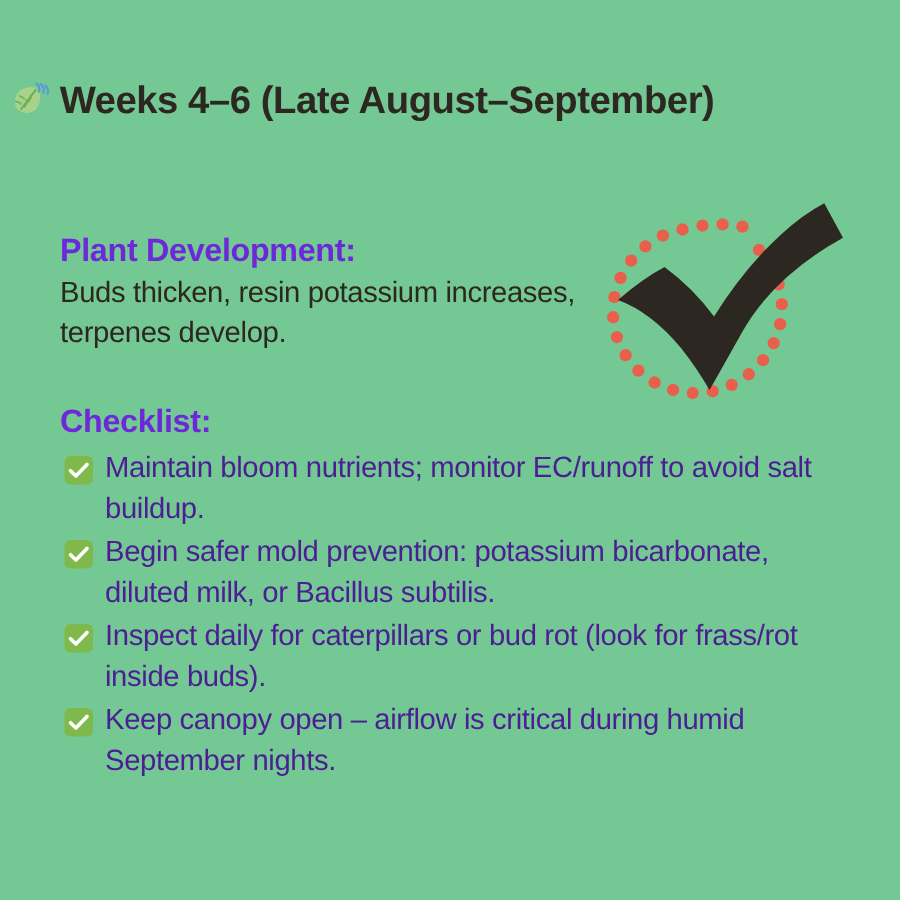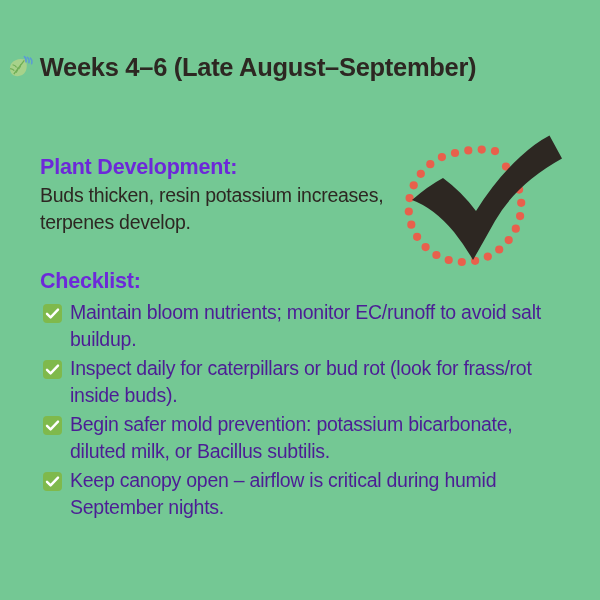--- a/index.html
+++ b/index.html
@@ -186,34 +186,34 @@
           </svg>
         </span>
         <span>Maintain bloom nutrients; monitor EC/runoff to avoid salt buildup.</span>
       </li>
       <li>
         <span class="check-box">
           <svg width="19" height="19" viewBox="0 0 19 19">
             <path d="M4 9.8 L7.6 13.4 L15 5.6" stroke="#ffffff" stroke-width="2.4" fill="none" stroke-linecap="round" stroke-linejoin="round"></path>
           </svg>
         </span>
+        <span>Begin safer mold prevention: potassium bicarbonate, diluted milk, or Bacillus subtilis.</span>
+      </li>
+      <li>
+        <span class="check-box">
+          <svg width="19" height="19" viewBox="0 0 19 19">
+            <path d="M4 9.8 L7.6 13.4 L15 5.6" stroke="#ffffff" stroke-width="2.4" fill="none" stroke-linecap="round" stroke-linejoin="round"></path>
+          </svg>
+        </span>
         <span>Inspect daily for caterpillars or bud rot (look for frass/rot inside buds).</span>
       </li>
       <li>
         <span class="check-box">
           <svg width="19" height="19" viewBox="0 0 19 19">
             <path d="M4 9.8 L7.6 13.4 L15 5.6" stroke="#ffffff" stroke-width="2.4" fill="none" stroke-linecap="round" stroke-linejoin="round"></path>
           </svg>
         </span>
-        <span>Begin safer mold prevention: potassium bicarbonate, diluted milk, or Bacillus subtilis.</span>
-      </li>
-      <li>
-        <span class="check-box">
-          <svg width="19" height="19" viewBox="0 0 19 19">
-            <path d="M4 9.8 L7.6 13.4 L15 5.6" stroke="#ffffff" stroke-width="2.4" fill="none" stroke-linecap="round" stroke-linejoin="round"></path>
-          </svg>
-        </span>
         <span>Keep canopy open – airflow is critical during humid September nights.</span>
       </li>
     </ul>
   </div>
 
 </div>
 
 </body></html>

